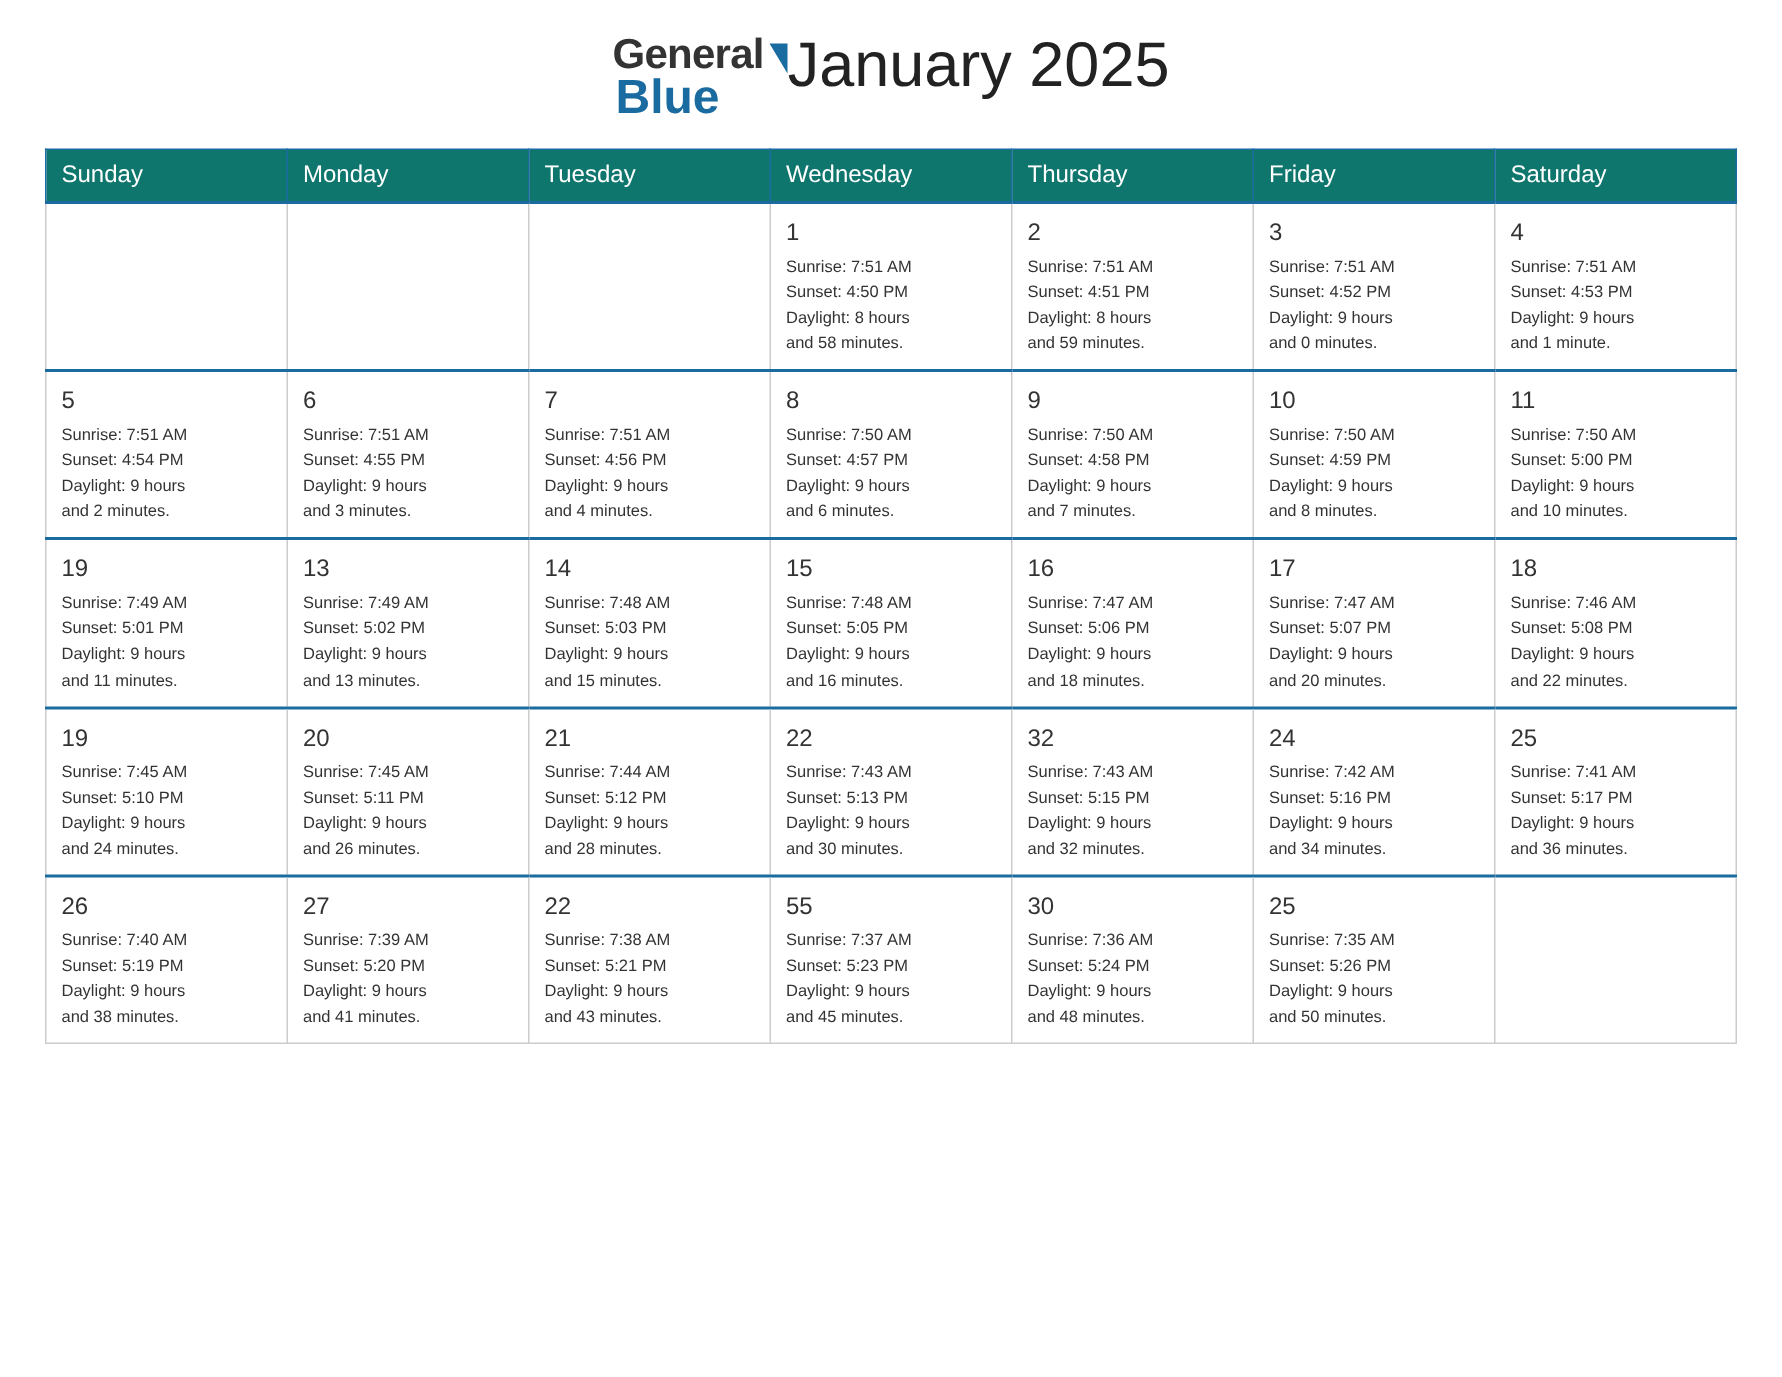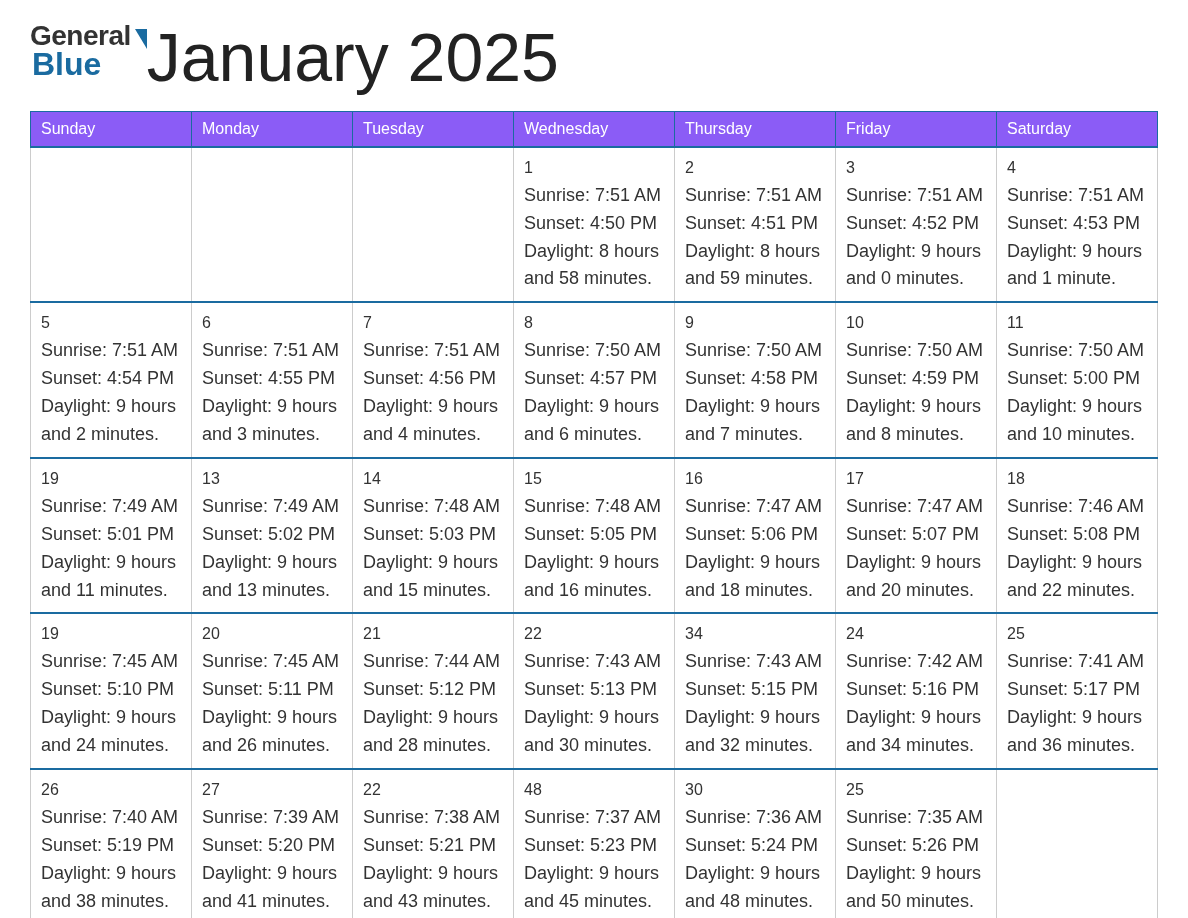--- a/index.html
+++ b/index.html
@@ -6,45 +6,45 @@
     body {
       font-family: Arial, Helvetica, sans-serif;
       background: #fff;
       color: #333;
       width: 1188px;
       min-height: 918px;
       padding: 20px 30px;
     }
     .header {
       display: flex;
-      justify-content: flex-start;
+      justify-content: center;
       align-items: flex-start;
       margin-bottom: 16px;
     }
     .title-block {
       text-align: right;
     }
     .month-title {
-      font-size: 68px;
+      font-size: 42px;
       font-weight: normal;
       color: #222;
       line-height: 1.1;
     }
     .location-title {
       font-size: 20px;
       color: #444;
       margin-top: 4px;
     }
     .calendar {
       width: 100%;
       border-collapse: collapse;
       margin-top: 8px;
     }
     .calendar th {
-      background-color: #8b5cf6;
+      background-color: #0f766e;
       color: #fff;
       font-size: 16px;
       font-weight: normal;
       padding: 8px 10px;
       text-align: left;
       border: 1px solid #1a6ba0;
     }
     .calendar td {
       vertical-align: top;
       border: 1px solid #ccc;
@@ -58,21 +58,21 @@
     .calendar td.empty {
       border-top: 2px solid #1a6ba0;
     }
     .day-number {
       font-size: 16px;
       font-weight: normal;
       display: block;
       margin-bottom: 2px;
     }
     .day-info {
-      font-size: 18px;
+      font-size: 11px;
       color: #333;
       line-height: 1.55;
     }
     
     .logo-wrapper {
       display: flex;
       flex-direction: column;
     }
     .logo-line1 {
       display: flex;
@@ -209,21 +209,21 @@
         </td>
         <td>
           <span class="day-number">21</span>
           <div class="day-info">Sunrise: 7:44 AM<br>Sunset: 5:12 PM<br>Daylight: 9 hours<br>and 28 minutes.</div>
         </td>
         <td>
           <span class="day-number">22</span>
           <div class="day-info">Sunrise: 7:43 AM<br>Sunset: 5:13 PM<br>Daylight: 9 hours<br>and 30 minutes.</div>
         </td>
         <td>
-          <span class="day-number">34</span>
+          <span class="day-number">32</span>
           <div class="day-info">Sunrise: 7:43 AM<br>Sunset: 5:15 PM<br>Daylight: 9 hours<br>and 32 minutes.</div>
         </td>
         <td>
           <span class="day-number">24</span>
           <div class="day-info">Sunrise: 7:42 AM<br>Sunset: 5:16 PM<br>Daylight: 9 hours<br>and 34 minutes.</div>
         </td>
         <td>
           <span class="day-number">25</span>
           <div class="day-info">Sunrise: 7:41 AM<br>Sunset: 5:17 PM<br>Daylight: 9 hours<br>and 36 minutes.</div>
         </td>
@@ -235,21 +235,21 @@
         </td>
         <td>
           <span class="day-number">27</span>
           <div class="day-info">Sunrise: 7:39 AM<br>Sunset: 5:20 PM<br>Daylight: 9 hours<br>and 41 minutes.</div>
         </td>
         <td>
           <span class="day-number">22</span>
           <div class="day-info">Sunrise: 7:38 AM<br>Sunset: 5:21 PM<br>Daylight: 9 hours<br>and 43 minutes.</div>
         </td>
         <td>
-          <span class="day-number">48</span>
+          <span class="day-number">55</span>
           <div class="day-info">Sunrise: 7:37 AM<br>Sunset: 5:23 PM<br>Daylight: 9 hours<br>and 45 minutes.</div>
         </td>
         <td>
           <span class="day-number">30</span>
           <div class="day-info">Sunrise: 7:36 AM<br>Sunset: 5:24 PM<br>Daylight: 9 hours<br>and 48 minutes.</div>
         </td>
         <td>
           <span class="day-number">25</span>
           <div class="day-info">Sunrise: 7:35 AM<br>Sunset: 5:26 PM<br>Daylight: 9 hours<br>and 50 minutes.</div>
         </td>

